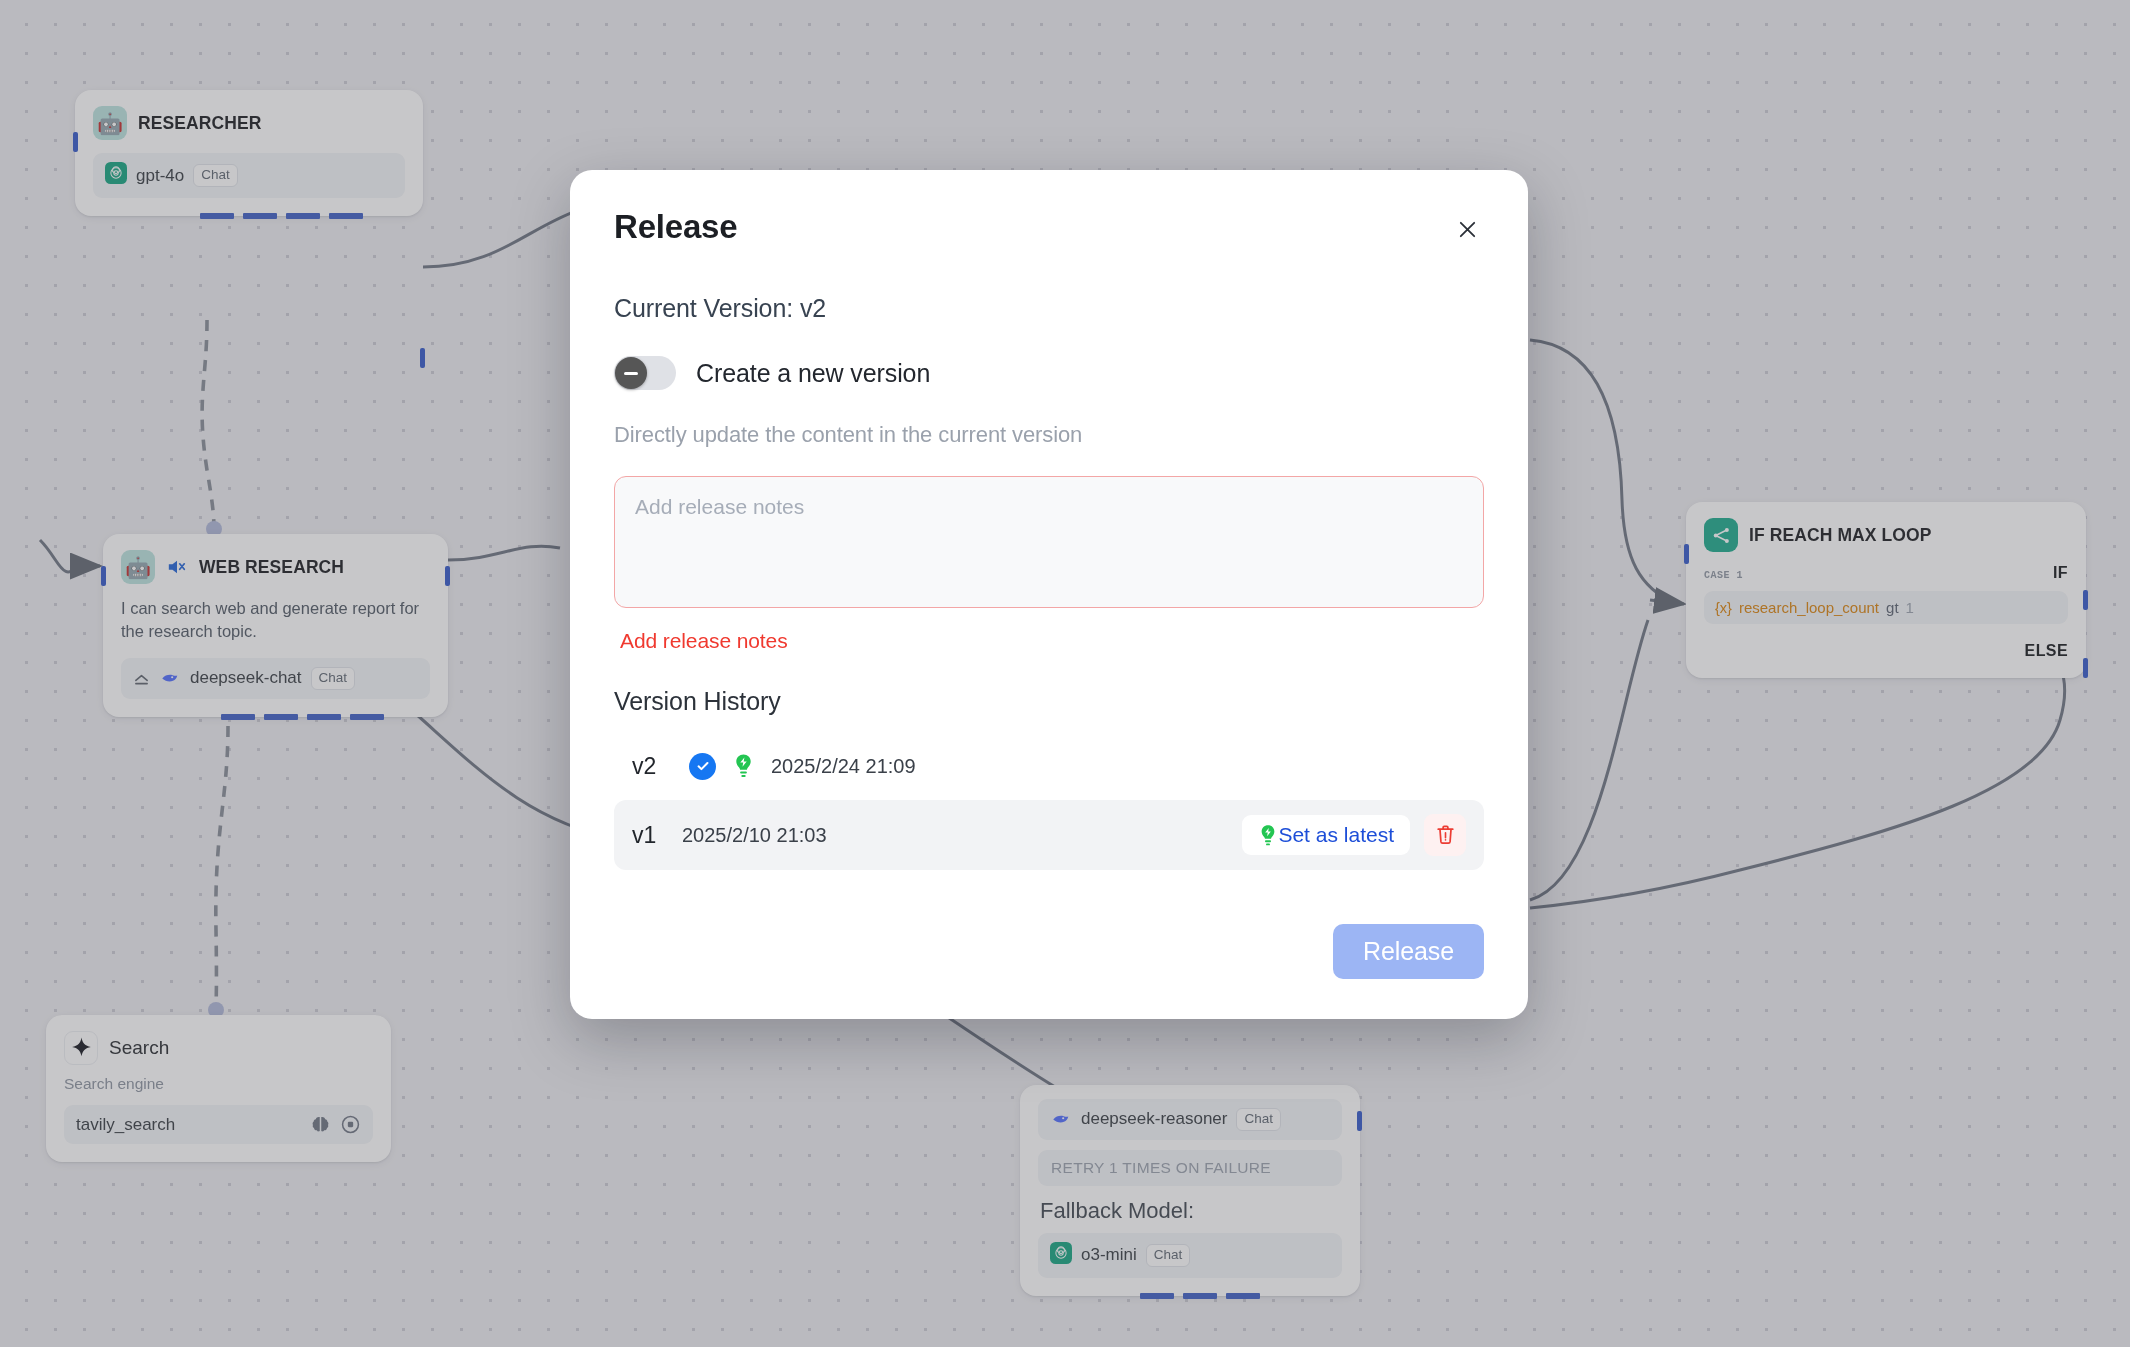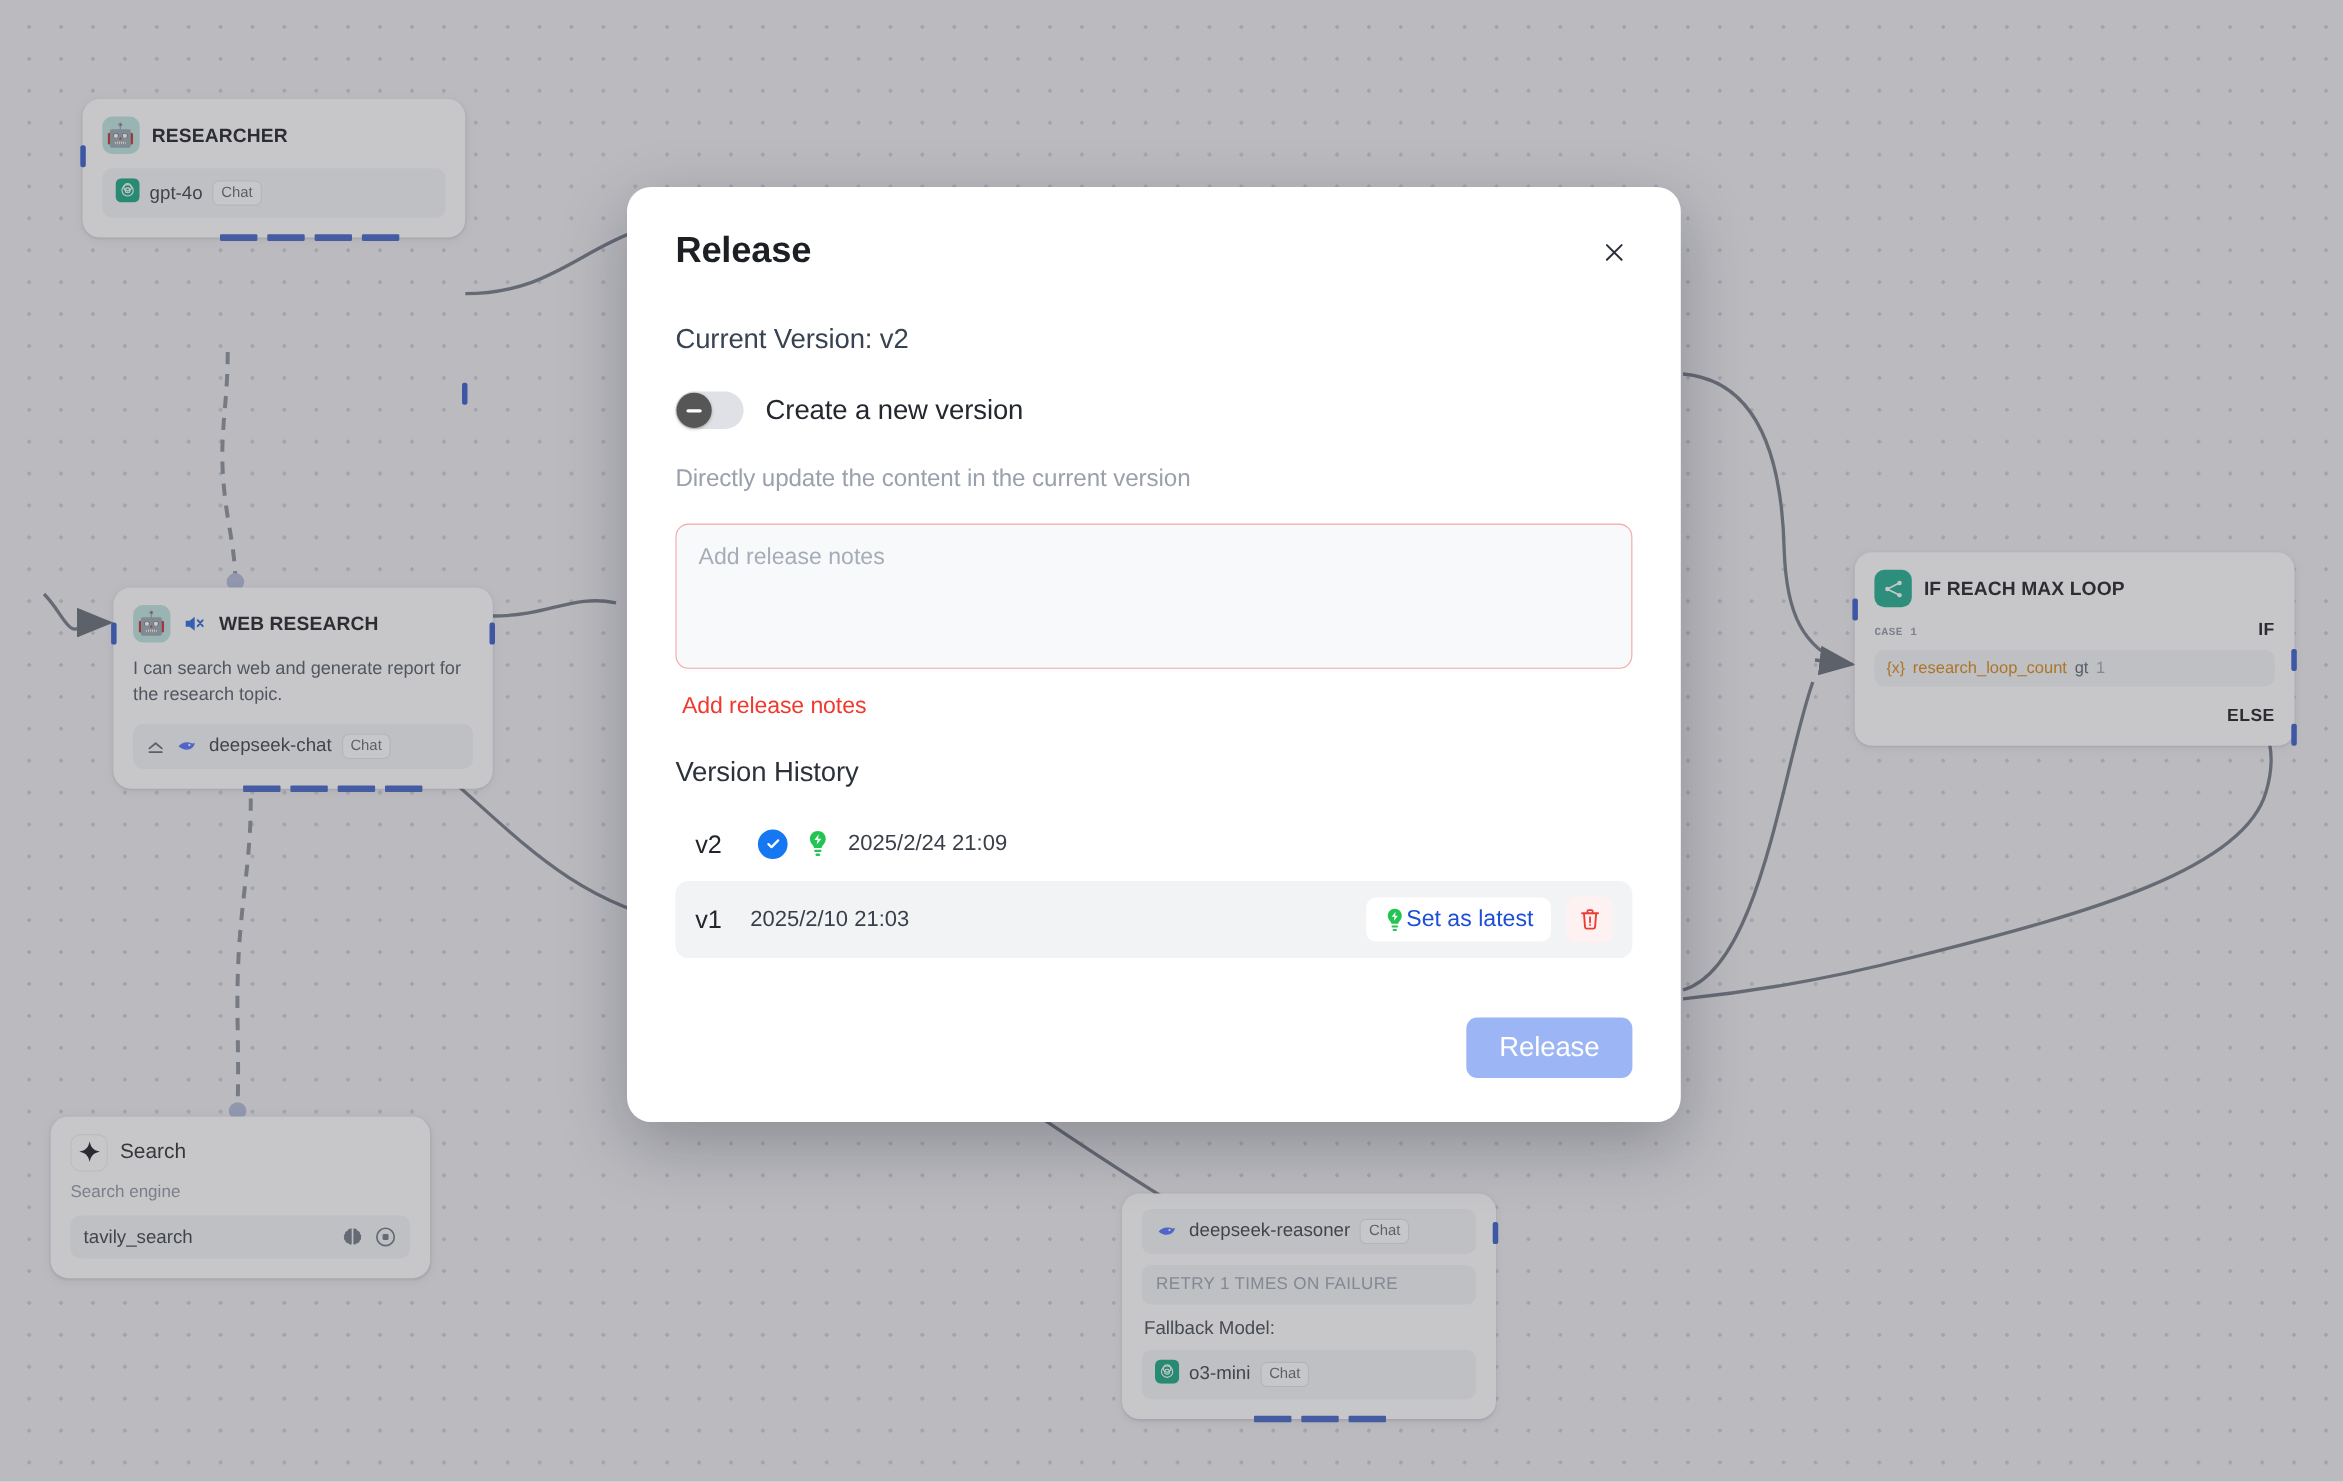--- a/index.html
+++ b/index.html
@@ -111,21 +111,21 @@
   .retry-bar {
     background: #f2f4f7;
     border-radius: 9px;
     padding: 9px 13px;
     font-size: 15.5px;
     color: #98a0ac;
     letter-spacing: 0.3px;
     margin-top: 10px;
   }
   .fallback-label {
-    font-size: 17px;
+    font-size: 22px;
     color: #3c434d;
     margin: 12px 0 9px 2px;
   }
 
   
   .port {
     position: absolute;
     width: 5px; height: 20px;
     background: #2f56c8;
     border-radius: 2px;

